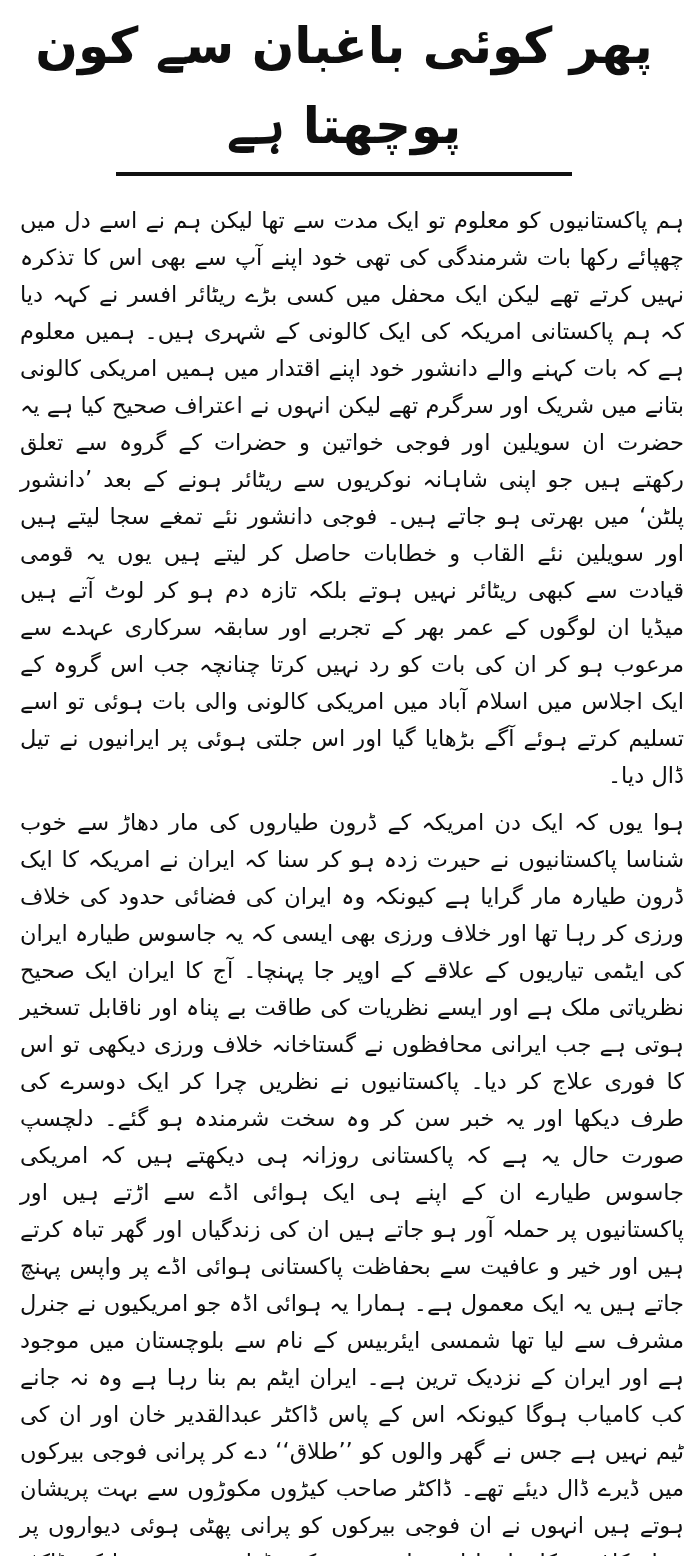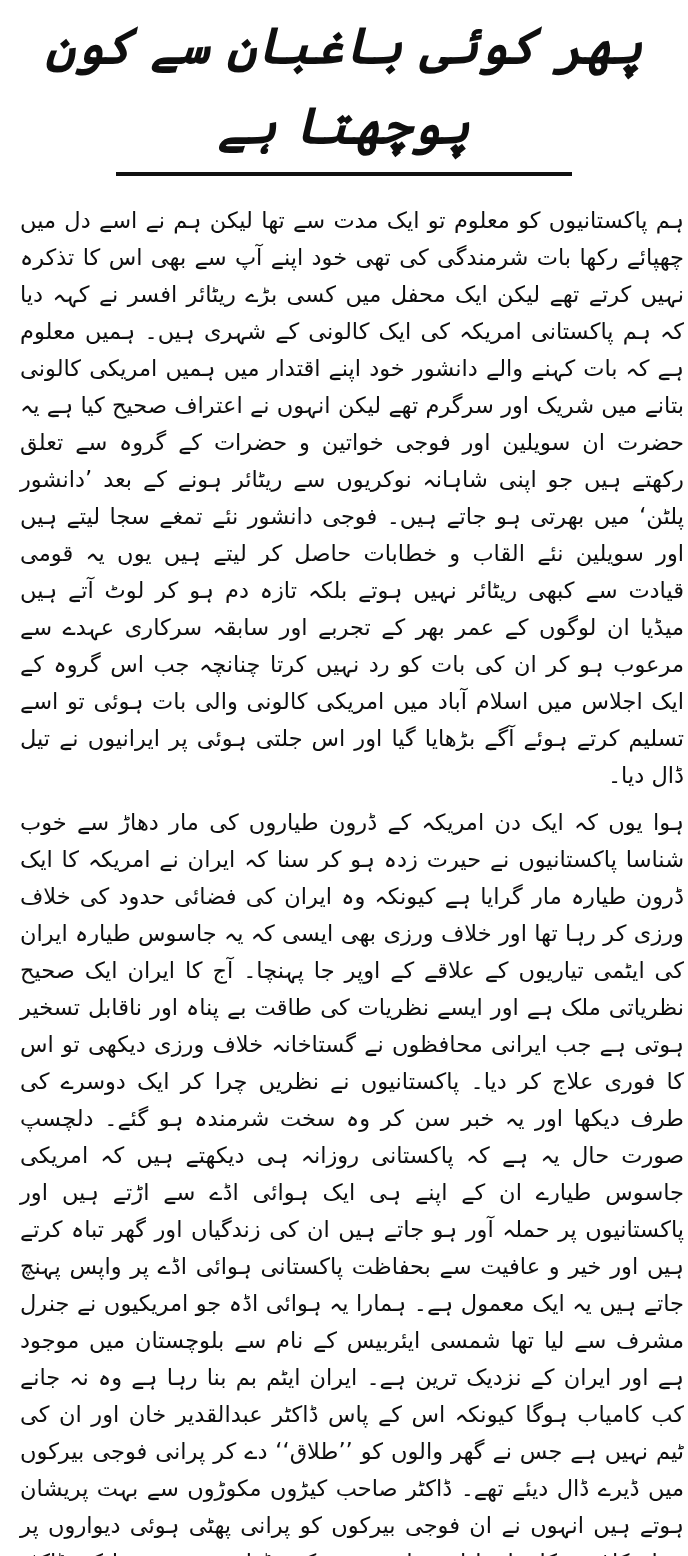--- a/index.html
+++ b/index.html
@@ -19,21 +19,20 @@
   .article {
     padding: 2px 4px 6px 4px;
   }
   .headline {
     font-size: 50px;
     font-weight: bold;
     text-align: center;
     line-height: 1.6;
     margin: 4px 0 0 0;
     letter-spacing: -1px;
-    font-style: italic;
   }
   .headline-rule {
     width: 456px;
     height: 4px;
     background: #111111;
     margin: 6px auto 26px auto;
     border: none;
   }
   .body-text {
     font-size: 22.5px;

